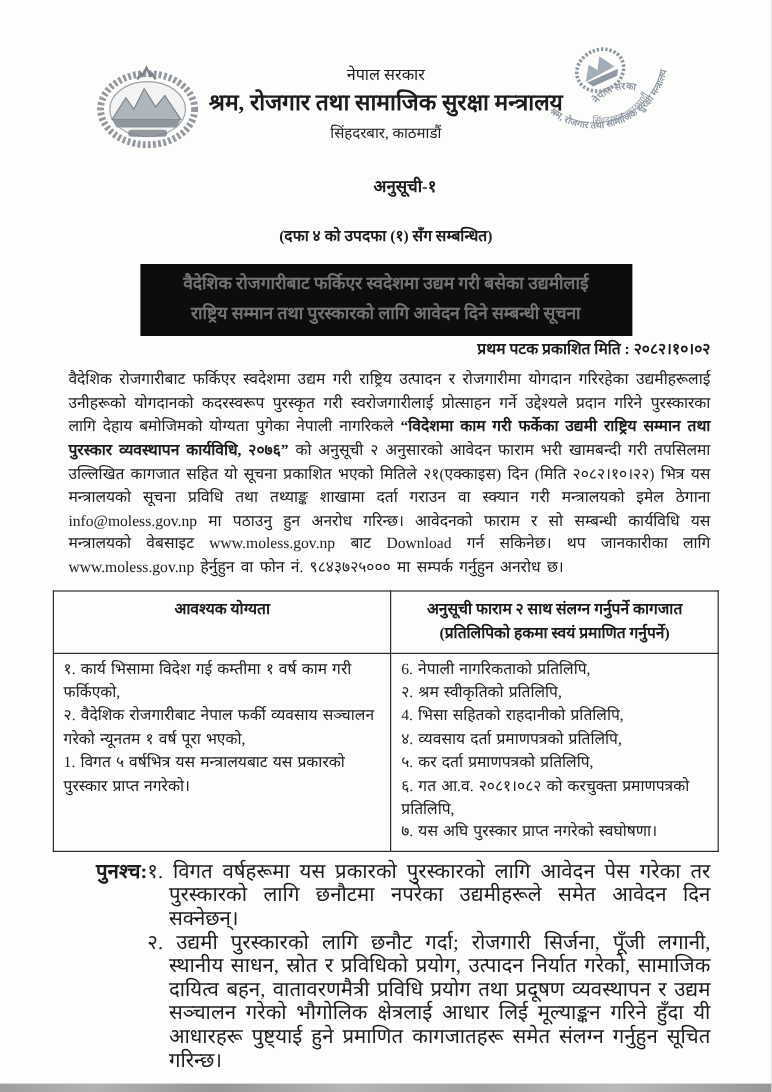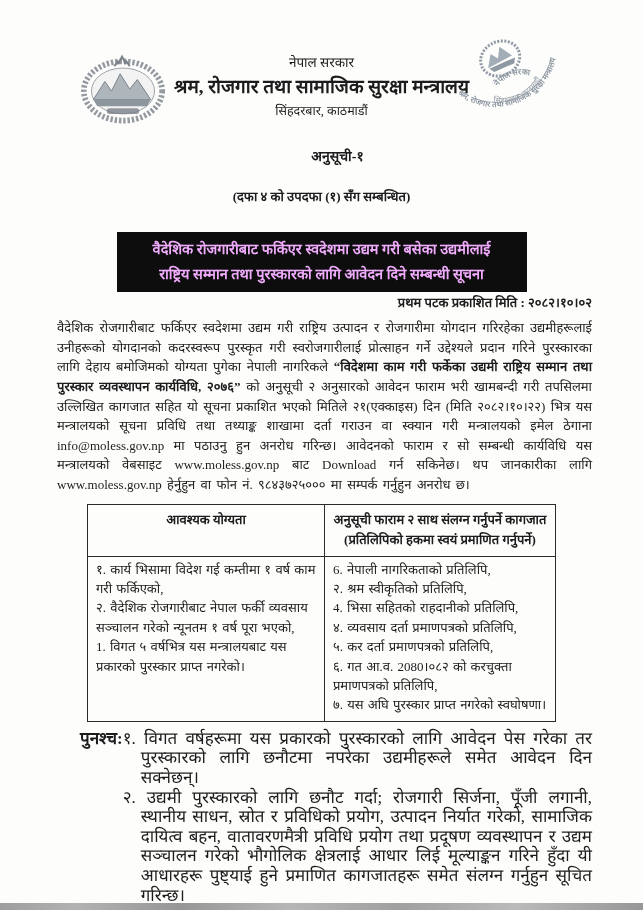--- a/index.html
+++ b/index.html
@@ -26,39 +26,39 @@
   .head-center{text-align:center;padding-top:54px;line-height:1.35;}
   .gov-line{font-size:13.5px;}
   .ministry-line{font-size:19px;font-weight:bold;margin-top:2px;}
   .addr-line{font-size:12.5px;margin-top:3px;}
   
   .schedule{text-align:center;margin-top:16px;line-height:1.6;}
   .schedule-title{font-weight:bold;font-size:14px;margin-left:32px;}
   .schedule-sub{font-weight:bold;font-size:13px;margin-top:19px;}
   
   .banner{
-    width:392px;margin:24px auto 0;padding:5px 9px;
-    background:#0d0d0d;color:#f0abfc;
+    width:392px;margin:12px auto 0;padding:5px 9px;
+    background:#0d0d0d;color:#737373;
     text-align:center;font-weight:bold;font-size:14.5px;line-height:25px;
   }
   
   .pub-date{text-align:right;margin:1px 51px 0 0;font-weight:bold;font-size:13px;}
   
   .body-par{
     margin:7px 51px 0 57px;
     text-align:justify;
     font-size:13px;line-height:19.6px;
     word-spacing:2px;
   }
   .body-par .bold{font-weight:bold;}
   
   table.req{
     border-collapse:collapse;
     margin:9px auto 0;
-    width:469px;
+    width:555px;
     font-size:13px;
   }
   table.req th,table.req td{
     border:1.3px solid #2a2a2a;
     vertical-align:top;
     padding:3px 8px 6px 8px;
     line-height:19.4px;
   }
   table.req th{text-align:center;font-weight:bold;line-height:20px;padding-top:5px;}
   table.req .col-left{width:268px;}
@@ -152,21 +152,21 @@
         <div class="cell-item">१. कार्य भिसामा विदेश गई कम्तीमा १ वर्ष काम गरी फर्किएको,</div>
         <div class="cell-item">२. वैदेशिक रोजगारीबाट नेपाल फर्की व्यवसाय सञ्चालन गरेको न्यूनतम १ वर्ष पूरा भएको,</div>
         <div class="cell-item">1. विगत ५ वर्षभित्र यस मन्त्रालयबाट यस प्रकारको पुरस्कार प्राप्त नगरेको।</div>
       </td>
       <td class="col-right">
         <div class="cell-item">6. नेपाली नागरिकताको प्रतिलिपि,</div>
         <div class="cell-item">२. श्रम स्वीकृतिको प्रतिलिपि,</div>
         <div class="cell-item">4. भिसा सहितको राहदानीको प्रतिलिपि,</div>
         <div class="cell-item">४. व्यवसाय दर्ता प्रमाणपत्रको प्रतिलिपि,</div>
         <div class="cell-item">५. कर दर्ता प्रमाणपत्रको प्रतिलिपि,</div>
-        <div class="cell-item">६. गत आ.व. 2080।०८२ को करचुक्ता प्रमाणपत्रको प्रतिलिपि,</div>
+        <div class="cell-item">६. गत आ.व. २०८१।०८२ को करचुक्ता प्रमाणपत्रको प्रतिलिपि,</div>
         <div class="cell-item">७. यस अघि पुरस्कार प्राप्त नगरेको स्वघोषणा।</div>
       </td>
     </tr>
   </tbody>
     </table>
 
   <div class="postscript">
     <div class="ps-label">पुनश्च:</div>
     <div class="ps-items">
       <div class="ps-item">१. विगत वर्षहरूमा यस प्रकारको पुरस्कारको लागि आवेदन पेस गरेका तर पुरस्कारको लागि छनौटमा नपरेका उद्यमीहरूले समेत आवेदन दिन सक्नेछन्।</div>

